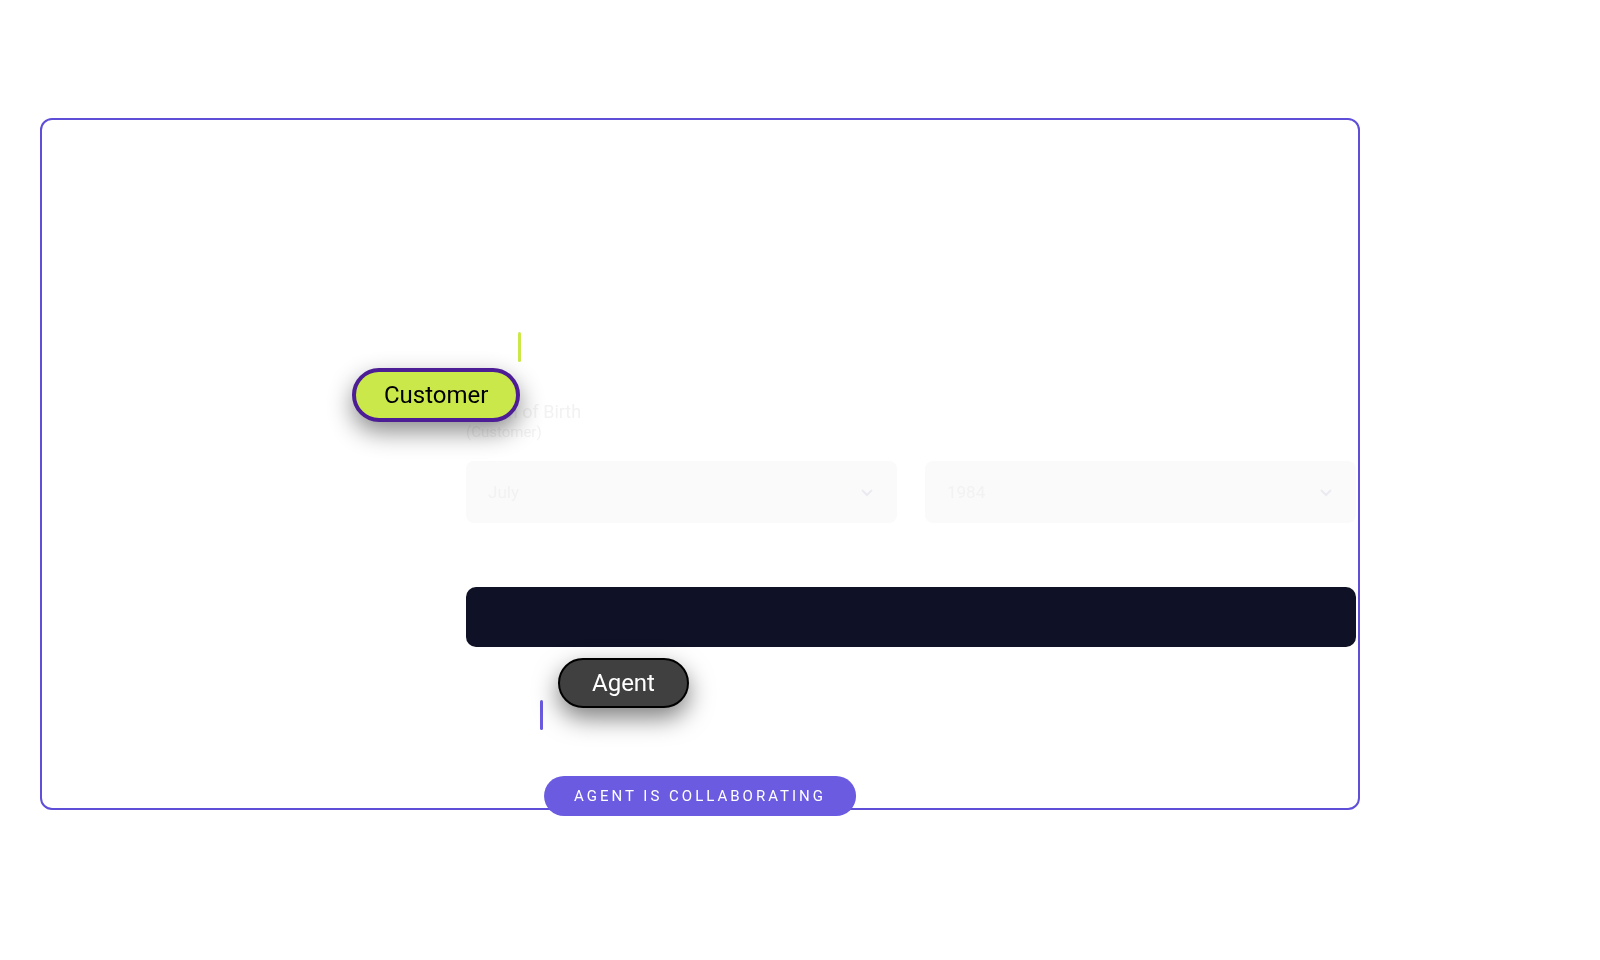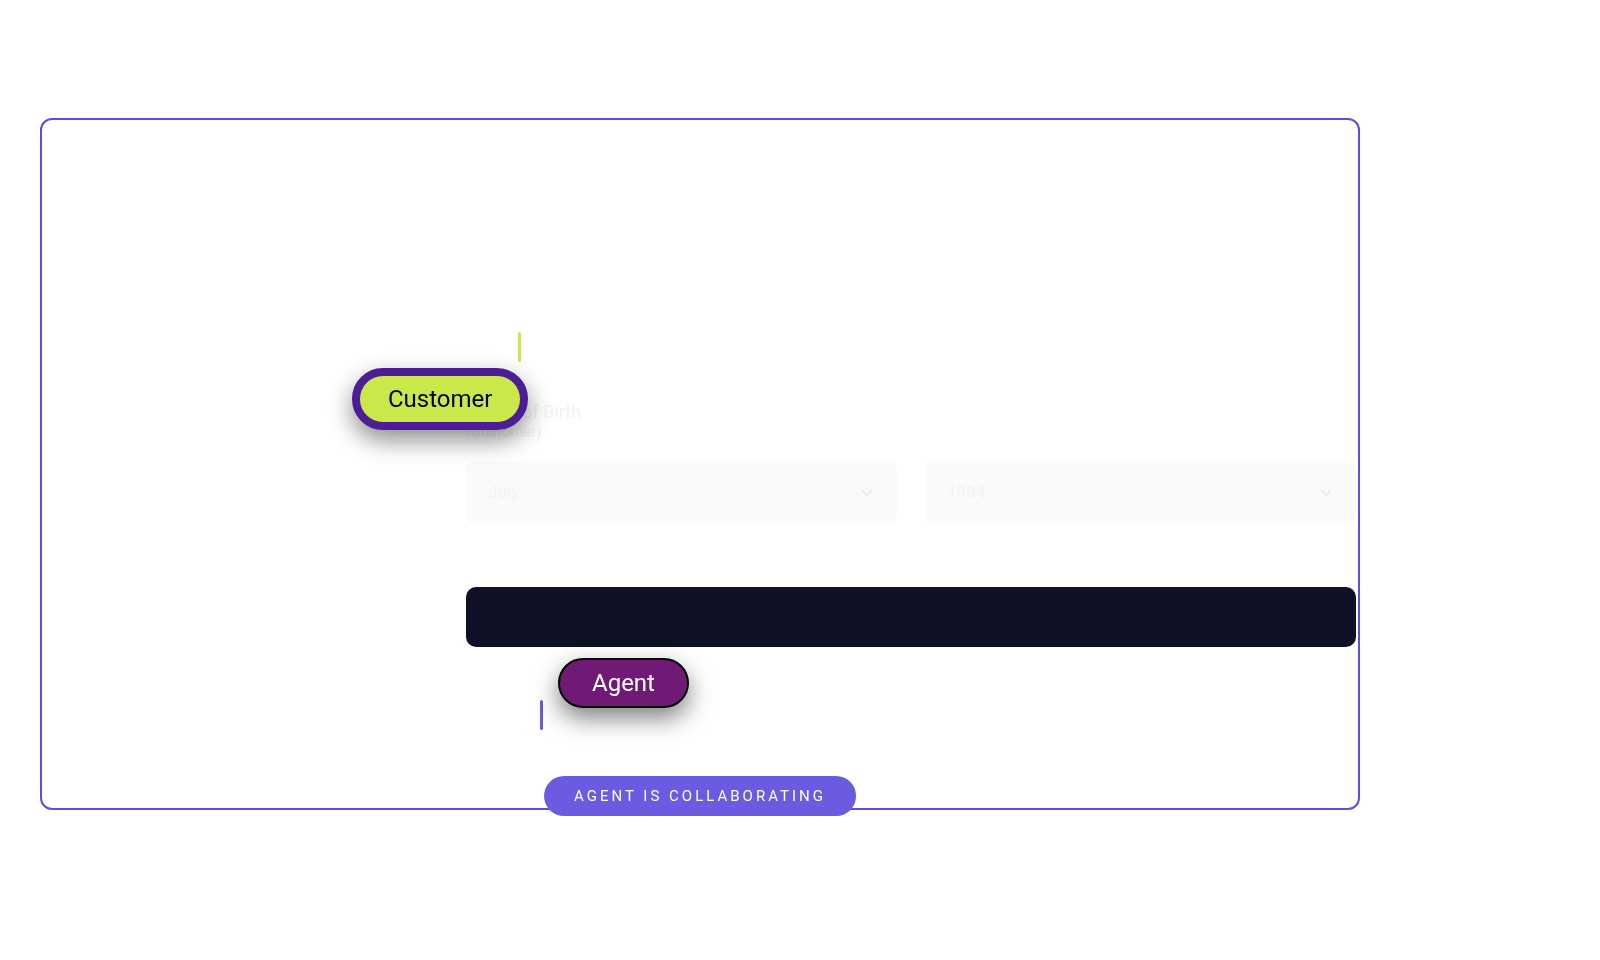--- a/index.html
+++ b/index.html
@@ -79,37 +79,37 @@
     }
     .pill-cust {
       position: absolute;
       left: 352px;
       top: 368px;
       background: #cbe84b;
       color: #000;
       font-size: 24px;
       padding: 9px 28px;
       border-radius: 999px;
-      border: 8px solid #4c1d95;
+      border: 4px solid #4c1d95;
       box-shadow: 0 10px 24px rgba(0,0,0,0.45);
     }
     .cursor-agent {
       position: absolute;
       left: 540px;
       top: 700px;
       width: 3px;
       height: 30px;
       background: #6a5be0;
       border-radius: 2px;
     }
     .pill-agent {
       position: absolute;
       left: 558px;
       top: 658px;
-      background: #701a75;
+      background: #404040;
       color: #fff;
       font-size: 24px;
       padding: 9px 32px;
       border-radius: 999px;
       border: 2px solid #000;
       box-shadow: 0 10px 24px rgba(0,0,0,0.5);
     }
     .status {
       position: absolute;
       left: 50%;

